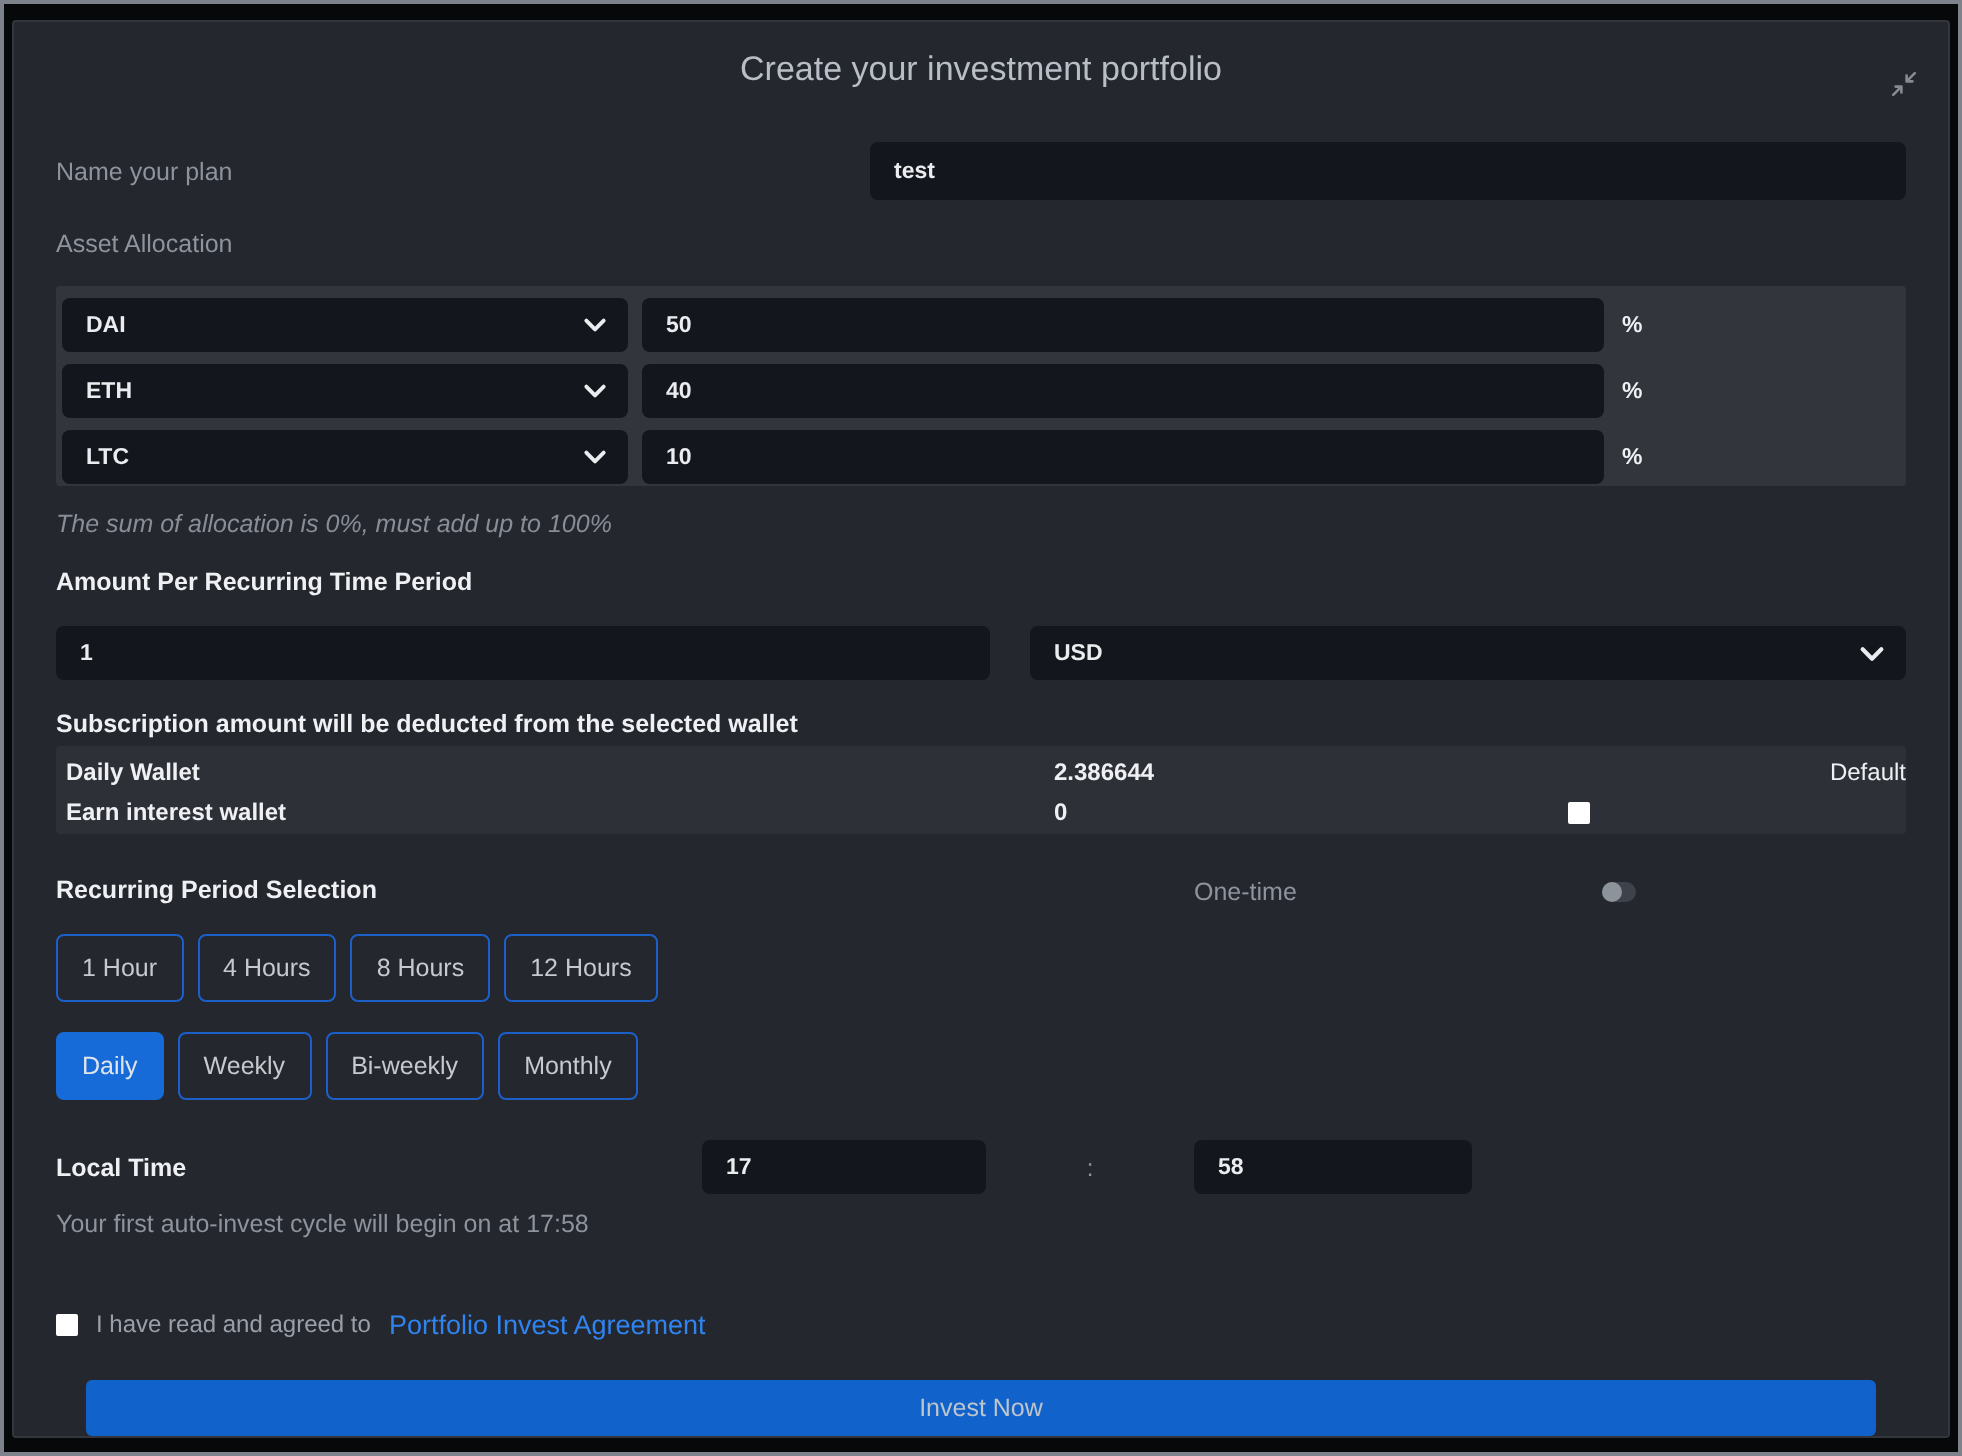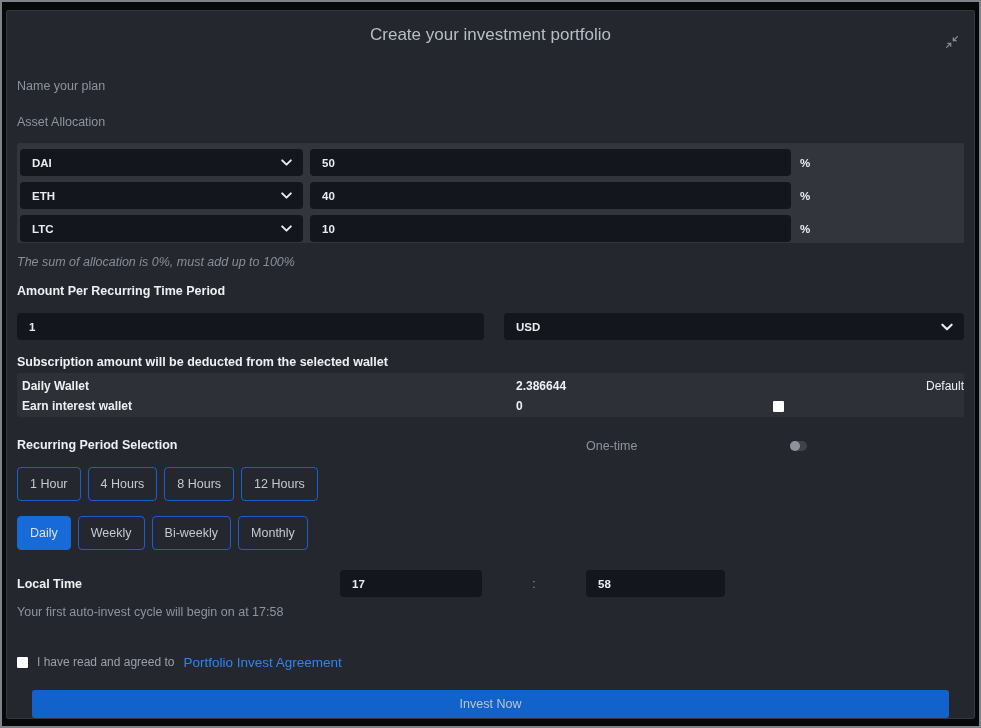--- a/index.html
+++ b/index.html
@@ -5,21 +5,21 @@
   * { margin:0; padding:0; box-sizing:border-box; }
   html,body { background:#07080a; }
   body { font-family:"Liberation Sans", sans-serif; }
   .page {
     position:relative; width:981px; height:728px;
     background:#07080a; border:2px solid #7e828a; overflow:hidden;
   }
   .modal {
     position:absolute; left:4px; right:4px; top:8px; bottom:7px;
     background:#25272e; border:1px solid #33363d; border-radius:2px;
-    padding:0 10px; overflow:hidden;
+    padding:0 21px; overflow:hidden;
   }
   .modal-title {
     margin-top:13px; text-align:center; color:#b8bec6; font-size:17px;
     font-weight:400; height:21px; line-height:21px;
   }
   .collapse-btn { position:absolute; top:24px; right:15px; width:14px; height:14px; cursor:pointer; }
 
   
   .dark-box { background:#14161d; border-radius:4px; color:#eaecef; }
   input.dark-box {
@@ -105,20 +105,21 @@
 
     <div class="collapse-btn">
       <svg width="14" height="14" viewBox="0 0 14 14">
         <path d="M12.4 1.6 L8.3 5.7 M8.3 2.8 L8.3 5.7 L11.2 5.7" fill="none" stroke="#868b93" stroke-width="1.3" stroke-linecap="round" stroke-linejoin="round"></path>
         <path d="M1.6 12.4 L5.7 8.3 M5.7 11.2 L5.7 8.3 L2.8 8.3" fill="none" stroke="#868b93" stroke-width="1.3" stroke-linecap="round" stroke-linejoin="round"></path>
       </svg>
     </div>
 
     <div class="row-plan">
       <div class="lbl">Name your plan</div>
+      <input class="dark-box" type="text" value="test" style="">
     </div>
 
     <div class="sec-label-gray">Asset Allocation</div>
 
     <div class="alloc-panel">
 
       <div class="alloc-row">
         <div class="select dark-box">
           <span>DAI</span>
           <svg width="13" height="13" viewBox="0 0 12 12">

